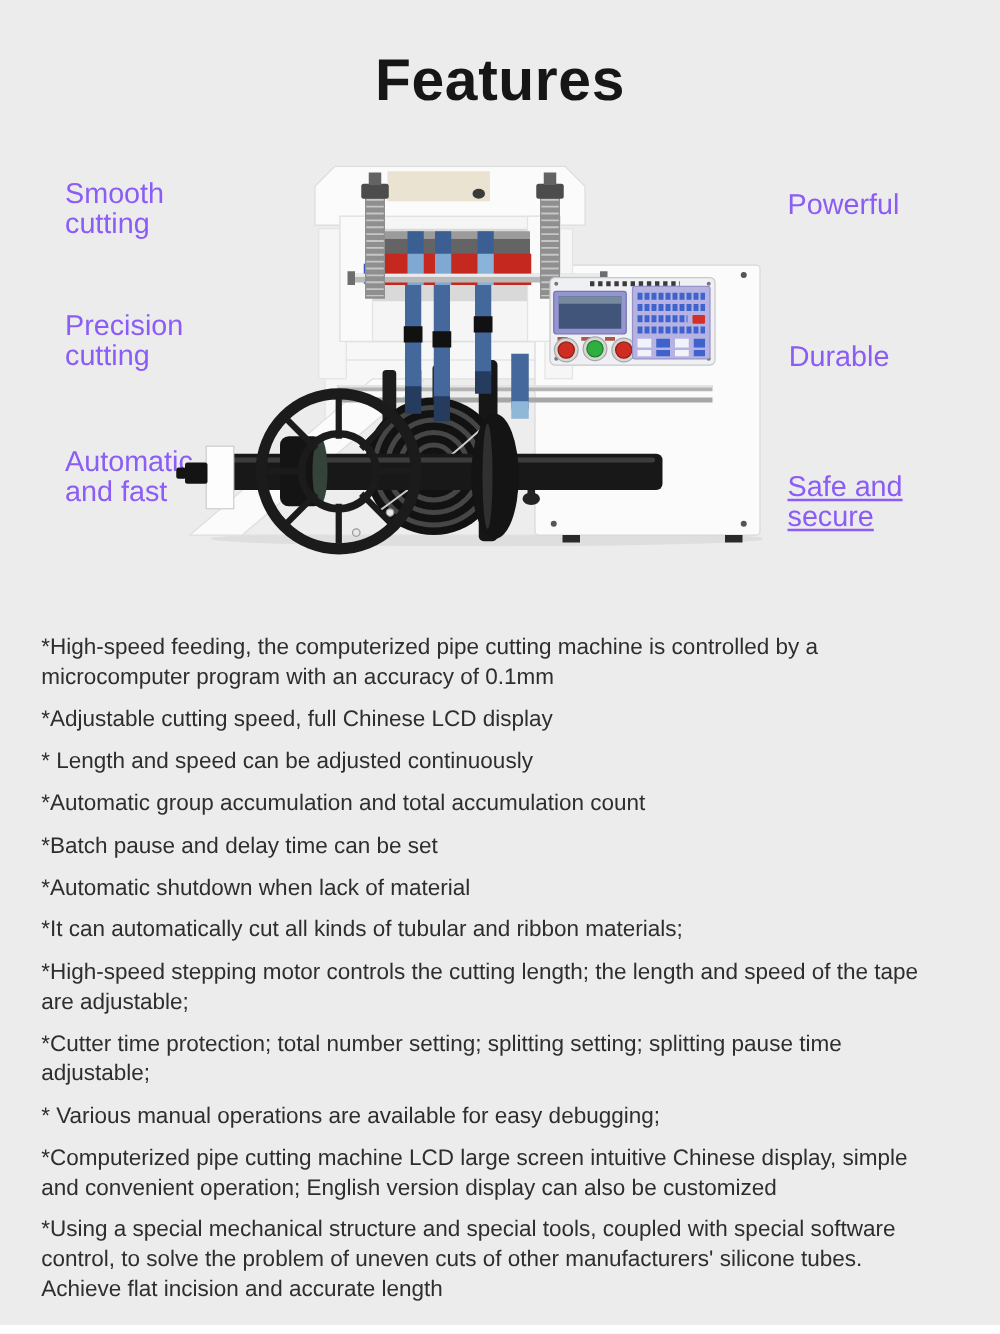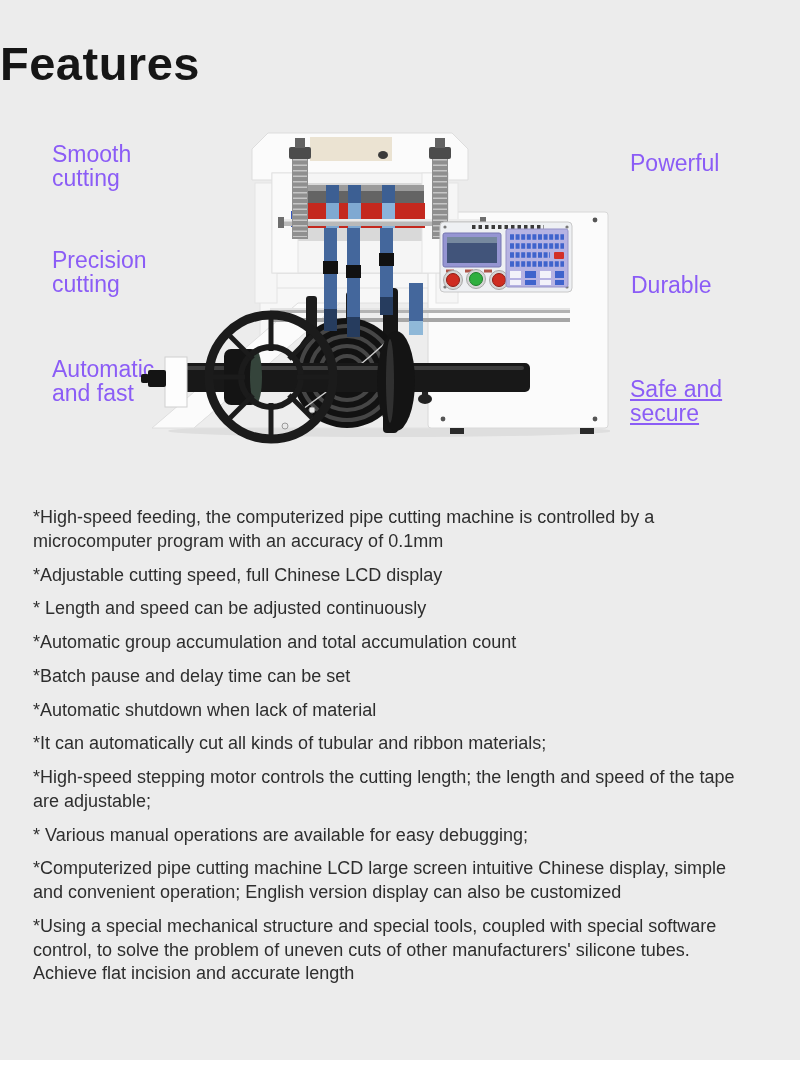--- a/index.html
+++ b/index.html
@@ -8,20 +8,21 @@
     position: relative;
     width: 800px;
     height: 1067px;
     background: #ececec;
     overflow: hidden;
   }
   .page-title {
     position: absolute;
     left: 0; right: 0;
     top: 40px;
+    text-align: center;
     font-size: 47px;
     font-weight: bold;
     color: #161616;
     letter-spacing: 0.5px;
     line-height: 1;
     margin: 0;
   }
   .callout {
     position: absolute;
     font-size: 23px;
@@ -259,20 +260,21 @@
 
   <div class="feature-list">
     <p>*High-speed feeding, the computerized pipe cutting machine is controlled by a microcomputer program with an accuracy of 0.1mm</p>
     <p>*Adjustable cutting speed, full Chinese LCD display</p>
     <p>* Length and speed can be adjusted continuously</p>
     <p>*Automatic group accumulation and total accumulation count</p>
     <p>*Batch pause and delay time can be set</p>
     <p>*Automatic shutdown when lack of material</p>
     <p>*It can automatically cut all kinds of tubular and ribbon materials;</p>
     <p>*High-speed stepping motor controls the cutting length; the length and speed of the tape are adjustable;</p>
+    <p>*Cutter time protection; total number setting; splitting setting; splitting pause time adjustable;</p>
     <p>* Various manual operations are available for easy debugging;</p>
     <p>*Computerized pipe cutting machine LCD large screen intuitive Chinese display, simple and convenient operation; English version display can also be customized</p>
     <p>*Using a special mechanical structure and special tools, coupled with special software control, to solve the problem of uneven cuts of other manufacturers' silicone tubes. Achieve flat incision and accurate length</p>
   </div>
 
   <div class="bottom-strip"></div>
 
 </div>
 
 </body></html>

